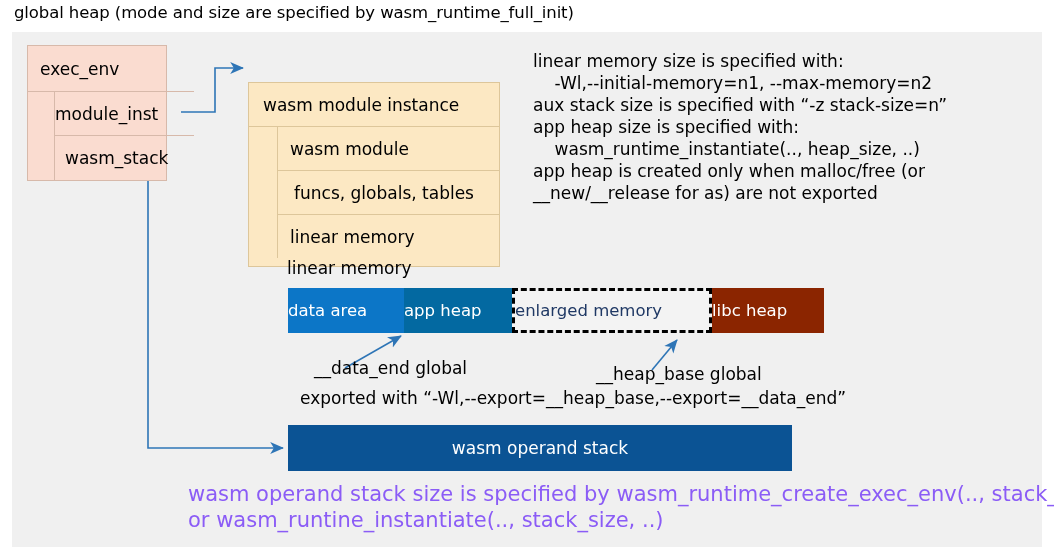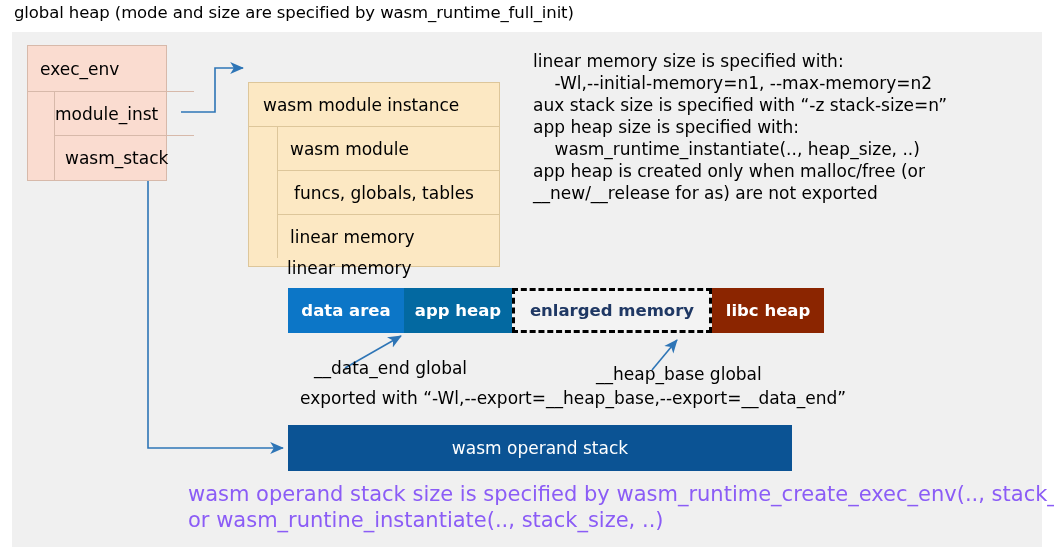--- a/index.html
+++ b/index.html
@@ -144,26 +144,24 @@
   .memstrip {
     position: absolute;
     left: 288px;
     top: 288px;
     height: 45px;
     display: flex;
   }
   .seg {
     display: flex;
     align-items: center;
-    justify-content: center;
     color: #ffffff;
     font-size: 16.5px;
     white-space: nowrap;
     box-sizing: border-box;
-    font-weight: bold;
   }
   .seg.enlarged {
     color: #1f3864;
     background: #f3f3f3;
     border: 3px dashed #000000;
     margin-left: 0px;
   }
 
   .ann {
     position: absolute;

